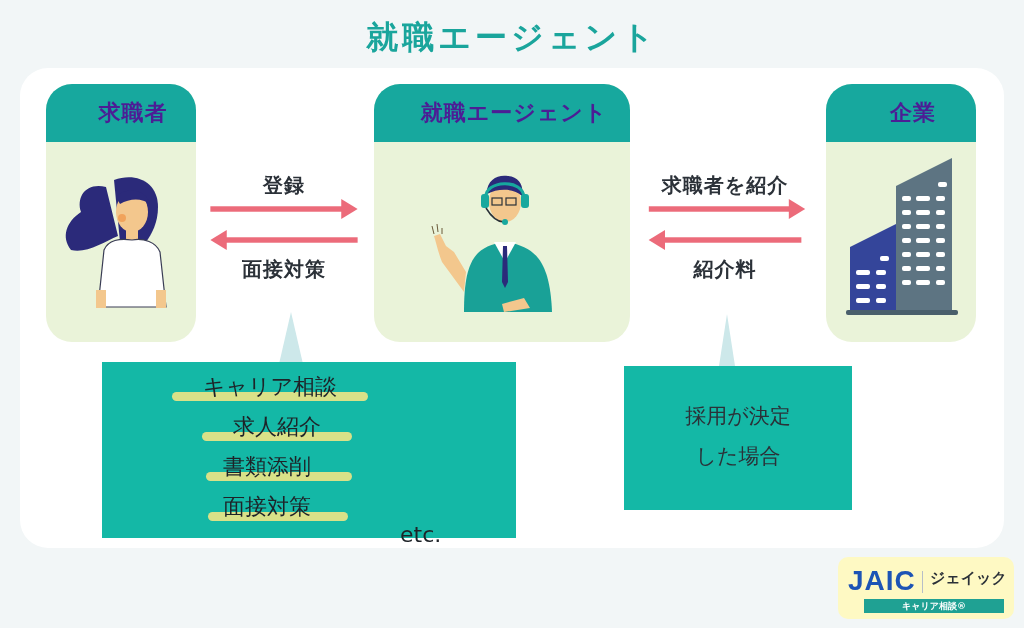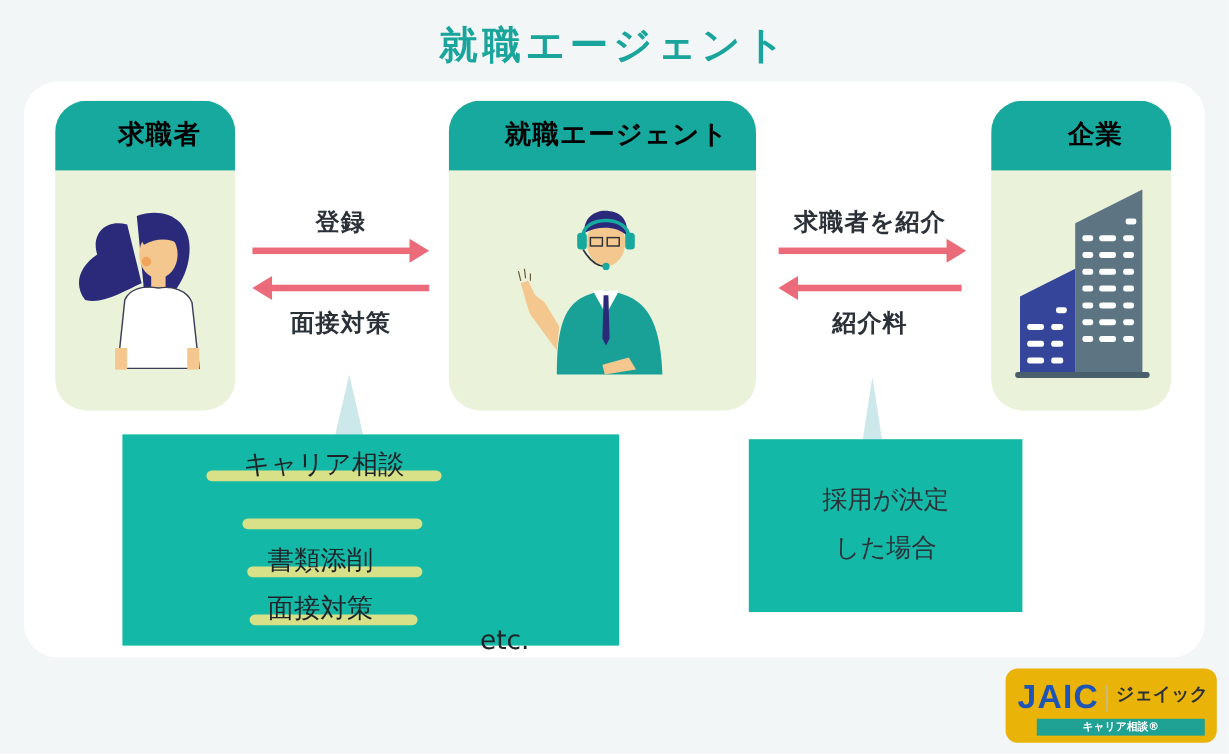--- a/index.html
+++ b/index.html
@@ -16,21 +16,21 @@
     color: #1aa59c; letter-spacing: 4px;
   }
   .panel {
     position: absolute; left: 20px; top: 68px; width: 984px; height: 480px;
     background: #ffffff; border-radius: 28px;
   }
   .card {
     position: absolute; background: #eaf3d9; border-radius: 26px; overflow: hidden;
   }
   .card-head {
-    background: #17a89e; color: #000000; font-weight: bold; font-size: 22px;
+    background: #17a89e; color: #4c1d95; font-weight: bold; font-size: 22px;
     text-align: center; height: 58px; line-height: 58px; letter-spacing: 1px; padding-left: 24px;
   }
   .card-body { position: relative; height: calc(100% - 58px); }
   .arrow-label {
     position: absolute; font-size: 20px; font-weight: bold; color: #2b3138;
     text-align: center; letter-spacing: 1px;
   }
   .arrow { position: absolute; height: 20px; }
   .callout {
     position: absolute; background: #14b8a6;
@@ -45,21 +45,21 @@
   }
   .hl {
     position: absolute; height: 9px; background: #eee685; border-radius: 6px; opacity: .9;
   }
   .etc { position: absolute; font-size: 22px; color: #1e2328; }
   .cond {
     position: absolute; font-size: 21px; color: #2b3138; text-align: center; line-height: 40px;
   }
   .logo {
     position: absolute; left: 838px; top: 557px; width: 176px; height: 62px;
-    background: #eab308; border-radius: 10px;
+    background: #fef9c3; border-radius: 10px;
   }
   .logo-mark {
     position: absolute; left: 10px; top: 8px; font-size: 28px; font-weight: bold;
     color: #1d54b5; font-family: "Liberation Sans", sans-serif; letter-spacing: 1px;
   }
   .logo-sep { position: absolute; left: 84px; top: 14px; width: 1px; height: 22px; background: #b7bec8; }
   .logo-kana {
     position: absolute; left: 92px; top: 12px; font-size: 15px; font-weight: bold; color: #2b3138;
   }
   .logo-bar {
@@ -176,20 +176,21 @@
   <rect x="14" y="8" width="154" height="6" fill="#ec6b7a"></rect>
     <path d="M18 0 L0 11 L18 22 Z" fill="#ec6b7a"></path>
 </svg>
 <div class="arrow-label" style="left:640px;top:256px;width:170px;">紹介料</div>
 
 <div class="callout-tip" style="left:279px;top:312px;"></div>
 <div class="callout" style="left:102px;top:362px;width:414px;height:176px;">
   <div class="hl" style="left:70px;top:30px;width:196px;"></div>
   <div class="service-item" style="left:70px;top:10px;width:196px;">キャリア相談</div>
   <div class="hl" style="left:100px;top:70px;width:150px;"></div>
+  <div class="service-item" style="left:80px;top:50px;width:190px;">求人紹介</div>
   <div class="hl" style="left:104px;top:110px;width:146px;"></div>
   <div class="service-item" style="left:80px;top:90px;width:170px;">書類添削</div>
   <div class="hl" style="left:106px;top:150px;width:140px;"></div>
   <div class="service-item" style="left:80px;top:130px;width:170px;">面接対策</div>
   <div class="etc" style="left:298px;top:140px;margin-top:20px;">etc.</div>
 </div>
 
 <div class="callout-tip" style="left:719px;top:314px;border-left-width:8px;border-right-width:8px;"></div>
 <div class="callout" style="left:624px;top:366px;width:228px;height:144px;">
   <div class="cond" style="left:0;top:70px;width:228px;">した場合</div>

